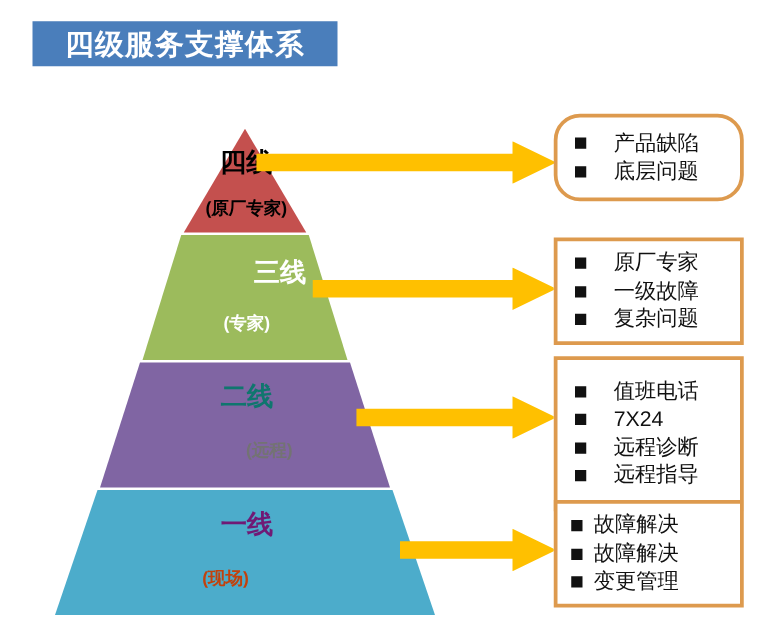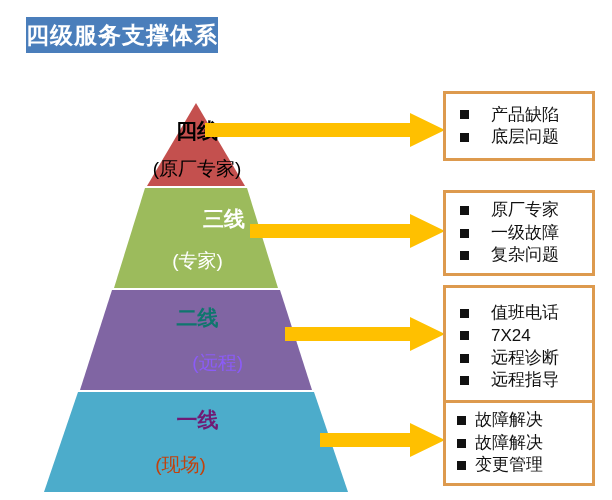--- a/index.html
+++ b/index.html
@@ -17,21 +17,21 @@
     height: 500px;
     background: #ffffff;
     overflow: hidden;
   }
 
   
   #title-banner {
     position: absolute;
     left: 26px;
     top: 17px;
-    width: 192px;
+    width: 244px;
     height: 36px;
     background: #4A7EBB;
     display: flex;
     align-items: center;
     justify-content: center;
   }
   #title-text {
     color: #ffffff;
     font-size: 23px;
     font-weight: bold;
@@ -56,33 +56,33 @@
     text-align: center;
     line-height: 1;
     white-space: nowrap;
     pointer-events: none;
   }
   .tier-main {
     font-size: 21px;
     font-weight: bold;
   }
   .tier-sub {
-    font-size: 19px;
-    font-weight: normal;
+    font-size: 14px;
+    font-weight: bold;
   }
 
   
   #tier4-main { left: 152px; top: 120px; width: 90px; color: #000000; }
   #tier4-sub  { left: 132px; top: 159px; width: 130px; color: #000000; }
   
   #tier3-main { left: 150px; top: 208px; width: 95px; color: #ffffff; text-align: right; }
   #tier3-sub  { left: 145px; top: 251px; width: 105px; color: #ffffff; }
   
   #tier2-main { left: 150px; top: 307px; width: 95px; color: #0f766e; }
-  #tier2-sub  { left: 138px; top: 353px; width: 105px; color: #8b5cf6; text-align: right; }
+  #tier2-sub  { left: 163px; top: 353px; width: 105px; color: #737373; }
   
   #tier1-main { left: 150px; top: 409px; width: 95px; color: #701a75; }
   #tier1-sub  { left: 128px; top: 455px; width: 105px; color: #c2410c; }
 
   
   .arrow {
     position: absolute;
     pointer-events: none;
   }
   .arrow svg { display: block; }
@@ -118,21 +118,21 @@
     flex: 0 0 auto;
   }
   .item-text { display: inline-block; }
 
   
   .callout.wide  .bullet { margin-left: 14px; }
   .callout.wide  .item-text { margin-left: 22px; }
   .callout.tight .bullet { margin-left: 11px; }
   .callout.tight .item-text { margin-left: 9px; }
 
-  #box-4 { left: 443px; top: 91px;  width: 152px; height: 70px; }
+  #box-4 { left: 443px; top: 91px;  width: 152px; height: 70px; border-radius: 21px; }
   #box-3 { left: 443px; top: 190px; width: 152px; height: 86px; }
   #box-2 { left: 443px; top: 285px; width: 152px; height: 124px; }
   #box-1 { left: 443px; top: 400px; width: 152px; height: 86px; }
 </style>
 </head>
 <body>
 
 <div id="canvas">
 
   <div id="title-banner">

